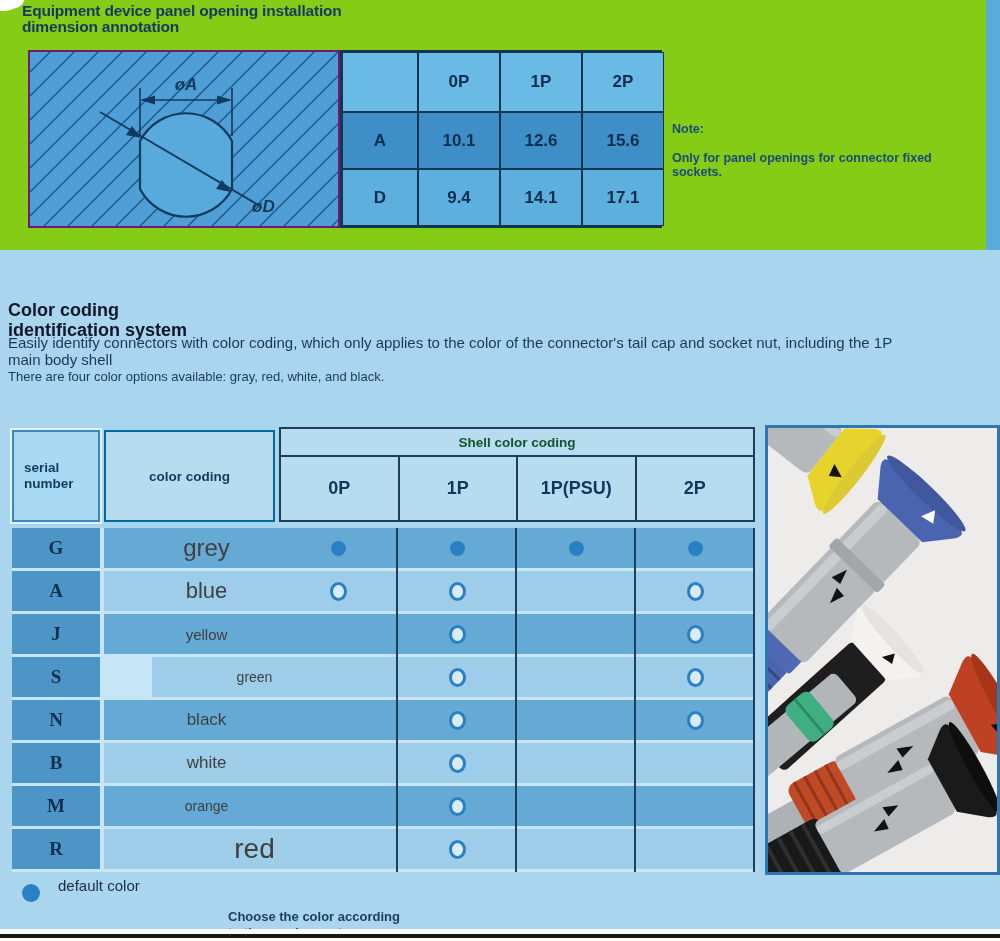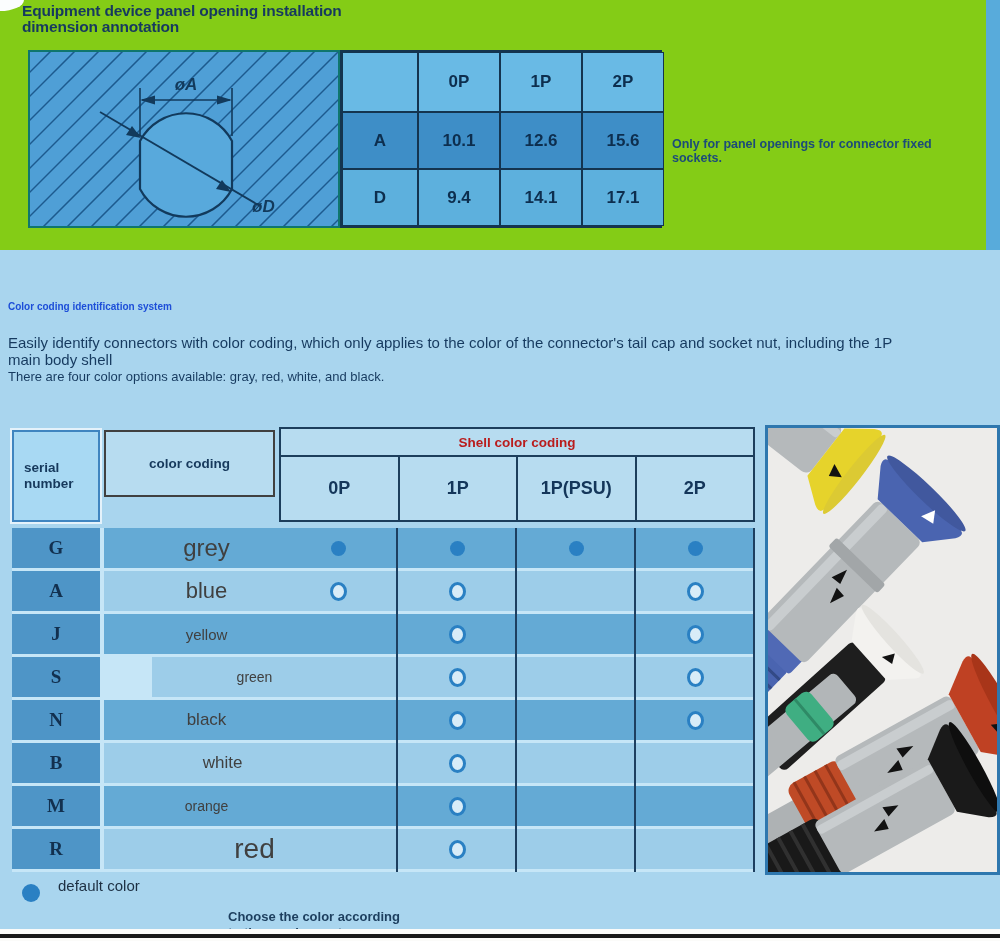--- a/index.html
+++ b/index.html
@@ -9,55 +9,55 @@
 
   
   .top-panel{position:absolute;left:0;top:0;width:1000px;height:250px;background:#84cc16;}
   .top-panel .right-shade{position:absolute;right:0;top:0;width:14px;height:250px;background:#58abdb;}
   .corner-white{position:absolute;left:0;top:0;width:24px;height:11px;background:#fbfdfe;
                 border-bottom-right-radius:24px 11px;}
   .page-title{position:absolute;left:22px;top:3px;width:335px;font-size:15.5px;font-weight:700;
               color:#16395f;line-height:1.05;letter-spacing:-0.2px;}
 
   .diagram-box{position:absolute;left:28px;top:50px;width:312px;height:178px;background:#4f9fd6;
-               border:2px solid #0f766e;box-sizing:border-box;}
+               border:2px solid #701a75;box-sizing:border-box;}
   .diagram-box svg{display:block;}
 
   .dim-table{position:absolute;left:340px;top:50px;width:322px;height:178px;border:2px solid #14344f;
              box-sizing:border-box;display:grid;grid-template-columns:76px 82px 82px 82px;
              grid-template-rows:60px 57px 57px;}
   .dt-cell{border:1px solid #14344f;display:flex;align-items:center;justify-content:center;
            font-size:17px;font-weight:600;color:#0d2e4e;}
   .dt-head{background:#69bae5;}
   .dt-rowA{background:#3e8ec7;}
   .dt-rowD{background:#5db0dd;}
 
   .note-block{position:absolute;left:672px;top:122px;width:285px;color:#1c4b79;}
   .note-label{font-size:12.5px;font-weight:700;}
   .note-body{margin-top:15px;font-size:12.5px;font-weight:700;line-height:1.15;}
 
   
-  .section-heading{position:absolute;left:8px;top:301px;width:210px;font-size:10px;font-weight:600;
-                   color:#1d4ed8;line-height:1.1;}
+  .section-heading{position:absolute;left:8px;top:301px;width:210px;font-size:18px;font-weight:600;
+                   color:#0f172a;line-height:1.1;}
   .para1{position:absolute;left:8px;top:335px;width:885px;font-size:15px;color:#163a5f;line-height:1.1;}
   .para2{position:absolute;left:8px;top:369px;width:700px;font-size:13px;color:#163a5f;}
 
   
   .color-table{position:absolute;left:12px;top:427px;width:743px;height:445px;}
   .serial-head{position:absolute;left:0;top:3px;width:88px;height:92px;box-sizing:border-box;
                background:#a8d9f3;border:2px solid #3f85c0;box-shadow:0 0 0 2px #e4f2fb;
                display:flex;align-items:center;}
   .serial-head span{display:block;width:56px;margin-left:10px;font-size:13.5px;font-weight:600;
                     color:#16395c;line-height:1.15;overflow-wrap:anywhere;}
-  .colorcode-head{position:absolute;left:92px;top:3px;width:171px;height:67px;box-sizing:border-box;
-                  background:#b7dcf0;border:2px solid #404040;display:flex;align-items:center;
+  .colorcode-head{position:absolute;left:92px;top:3px;width:171px;height:92px;box-sizing:border-box;
+                  background:#b7dcf0;border:2px solid #0369a1;display:flex;align-items:center;
                   justify-content:center;font-size:13.5px;font-weight:600;color:#16395c;}
   .shell-head{position:absolute;left:267px;top:0;width:476px;height:30px;box-sizing:border-box;
               background:#b7dcf0;border:2px solid #1c3e5c;display:flex;align-items:center;
-              justify-content:center;font-size:13.5px;font-weight:600;color:#b91c1c;}
+              justify-content:center;font-size:13.5px;font-weight:600;color:#14532d;}
   .shell-subrow{position:absolute;left:267px;top:28px;width:476px;height:67px;box-sizing:border-box;
                 background:#b7dcf0;border:2px solid #1c3e5c;display:flex;}
   .shell-subcell{flex:1;display:flex;align-items:center;justify-content:center;font-size:18px;
                  font-weight:600;color:#14365a;border-left:2px solid #1c3e5c;}
   .shell-subcell:first-child{border-left:none;}
 
   .table-body{position:absolute;left:0;top:101px;width:743px;height:344px;background:#c6e6f7;}
   .tb-row{position:absolute;left:0;width:743px;height:40px;}
   .cell-serial{position:absolute;left:0;top:0;width:88px;height:40px;background:#4e95c7;
                display:flex;align-items:center;justify-content:center;
@@ -153,20 +153,21 @@
         <div class="dt-cell dt-rowA">10.1</div>
         <div class="dt-cell dt-rowA">12.6</div>
         <div class="dt-cell dt-rowA">15.6</div>
         <div class="dt-cell dt-rowD">D</div>
         <div class="dt-cell dt-rowD">9.4</div>
         <div class="dt-cell dt-rowD">14.1</div>
         <div class="dt-cell dt-rowD">17.1</div>
       </div>
 
     <div class="note-block">
+      <div class="note-label">Note:</div>
       <div class="note-body">Only for panel openings for connector fixed sockets.</div>
     </div>
   </div>
 
   <div class="section-heading">Color coding identification system</div>
   <div class="para1">Easily identify connectors with color coding, which only applies to the color of the connector's tail cap and socket nut, including the 1P main body shell</div>
   <div class="para2">There are four color options available: gray, red, white, and black.</div>
 
   <div class="color-table">
     <div class="serial-head">
@@ -252,21 +253,21 @@
               <div class="dot-hollow"></div>
             </div>
             <div class="dot-cell"></div>
             <div class="dot-cell">
               <div class="dot-hollow"></div>
             </div>
           </div>
         </div>
         <div class="tb-row row-light" style="top: 215px;">
           <div class="cell-serial">B</div>
-          <div class="cell-color" style="font-size: 17px; padding-left: 16px;">white</div>
+          <div class="cell-color" style="font-size: 17px;">white</div>
           <div class="cell-dots">
             <div class="dot-cell"></div>
             <div class="dot-cell">
               <div class="dot-hollow"></div>
             </div>
             <div class="dot-cell"></div>
             <div class="dot-cell"></div>
           </div>
         </div>
         <div class="tb-row row-dark" style="top: 258px;">

